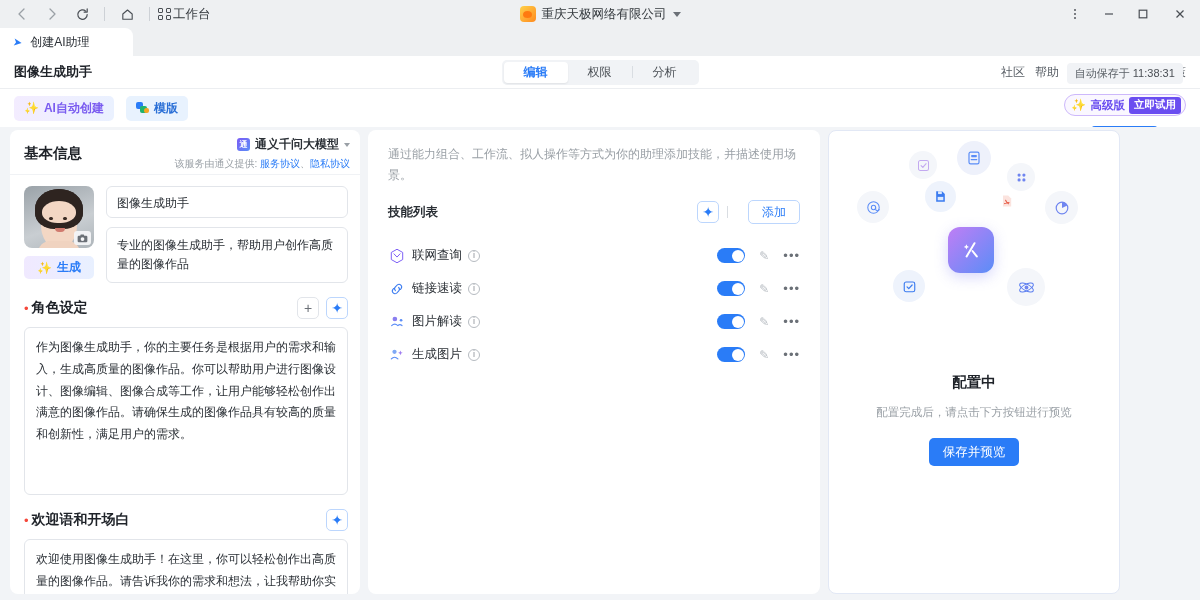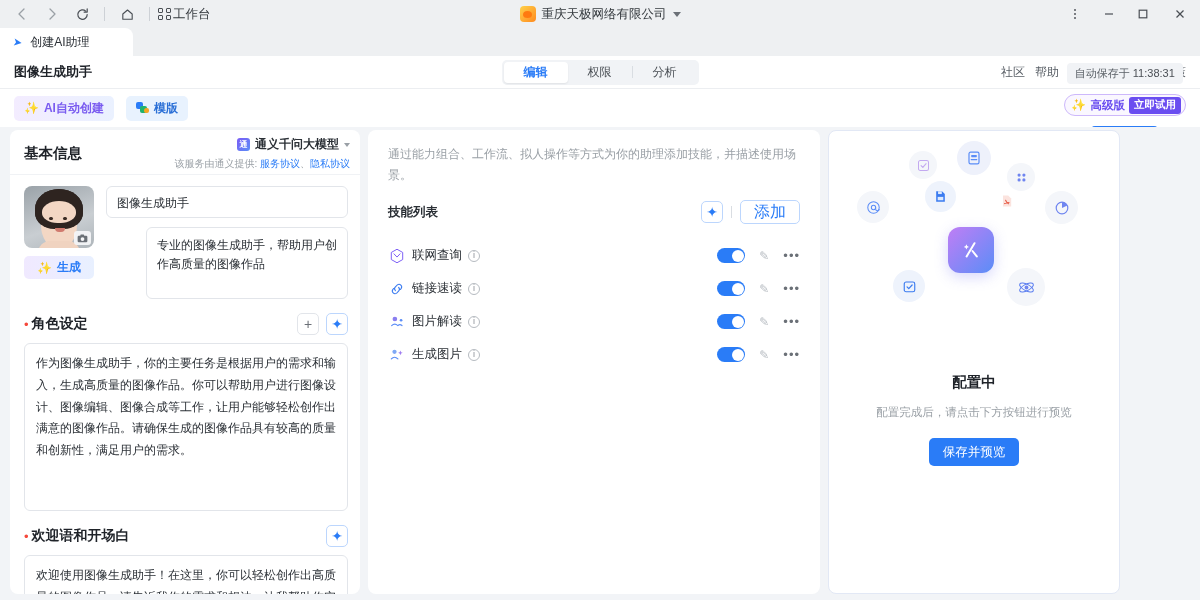--- a/index.html
+++ b/index.html
@@ -212,21 +212,21 @@
     background: linear-gradient(90deg,#f0e9ff,#e8f0ff);
     display: flex; align-items: center; justify-content: center; gap: 5px;
     font-size: 12px; color: #2a7cf7; font-weight: 600;
   }
   .fields { flex: 1; display: flex; flex-direction: column; gap: 9px; }
   .inp {
     border: 1px solid #e2e5ea; border-radius: 6px; padding: 8px 10px;
     font-size: 12px; color: #2b3036; line-height: 1.55;
   }
   .inp.one { height: 32px; padding: 7px 10px; }
-  .inp.two { height: 72px; margin-left: 40px; }
+  .inp.two { height: 56px; }
 
   .sec-head {
     display: flex; align-items: center; margin-top: 13px; position: relative; height: 24px;
   }
   .req-dot { color: #f5483b; font-size: 13px; margin-right: 3px; line-height: 1; }
   .sec-title { font-size: 14px; font-weight: 700; color: #1f2329; }
   .sec-actions { position: absolute; right: 0; display: flex; align-items: center; gap: 7px; }
   .mini-btn {
     width: 22px; height: 22px; border: 1px solid #e2e5ea; border-radius: 5px;
     display: flex; align-items: center; justify-content: center; color: #6b7077; font-size: 14px;
@@ -256,21 +256,21 @@
     padding: 14px 20px 0 20px; font-size: 12px; color: #9aa0a6; line-height: 1.72;
   }
   .skills-head {
     display: flex; align-items: center; margin: 14px 20px 0 20px; position: relative; height: 26px;
   }
   .skills-title { font-size: 12.5px; font-weight: 700; color: #2b3036; }
   .skills-actions { position: absolute; right: 0; display: flex; align-items: center; gap: 8px; }
   .btn-add {
     height: 24px; padding: 0 13px; border: 1px solid #bcd6fd; border-radius: 5px;
     display: flex; align-items: center; justify-content: center;
-    font-size: 16px; color: #2a7cf7;
+    font-size: 12px; color: #2a7cf7; margin-left: 12px;
   }
   .skills-list { margin-top: 14px; }
   .skill-row {
     height: 33px; display: flex; align-items: center; padding: 0 20px; position: relative;
   }
   .sk-ico { width: 17px; height: 17px; margin-right: 7px; display:flex; align-items:center; justify-content:center; }
   .sk-name { font-size: 12.5px; color: #2b3036; }
   .sk-info {
     margin-left: 6px; width: 12px; height: 12px; border: 1px solid #b6bbc1; border-radius: 50%;
     color: #8b9097; font-size: 9px; display: inline-flex; align-items: center; justify-content: center;

